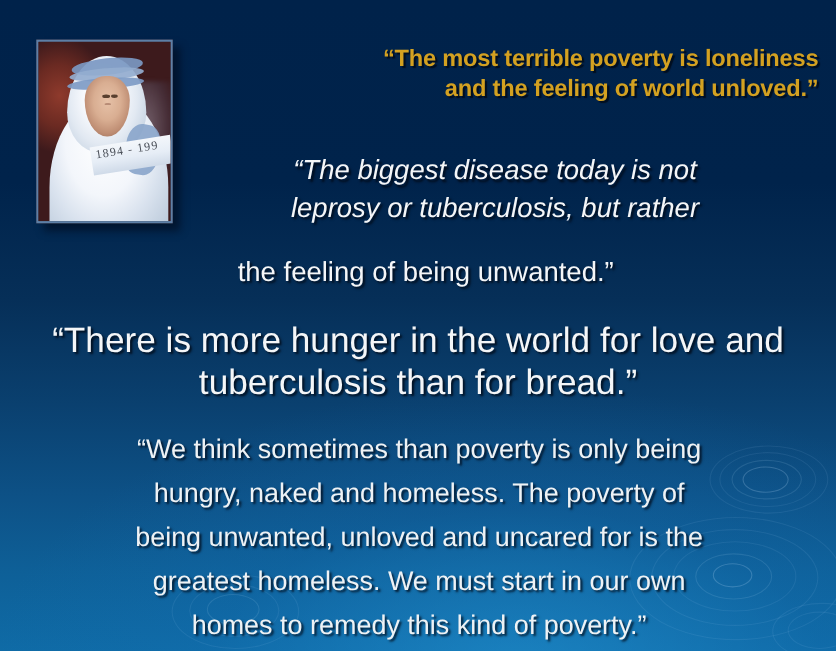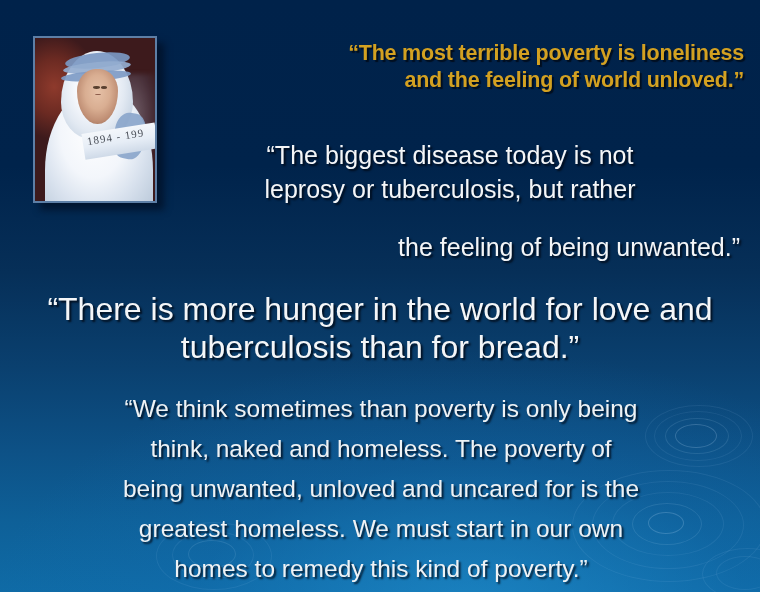--- a/index.html
+++ b/index.html
@@ -183,26 +183,27 @@
   }
   .q2 {
     left: 170px;
     top: 138px;
     width: 560px;
     text-align: center;
     font-size: 25px;
     line-height: 34px;
     color: #f4f6f8;
     text-shadow: 2px 2px 2px rgba(0,8,20,0.85);
+    font-style: italic;
   }
   .q2b {
     left: 20px;
     top: 230px;
     width: 720px;
-    text-align: right;
+    text-align: center;
     font-size: 25px;
     line-height: 34px;
     color: #f4f6f8;
     text-shadow: 2px 2px 2px rgba(0,8,20,0.85);
     padding-left: 14px;
   }
   .q3 {
     left: 20px;
     top: 290px;
     width: 720px;
@@ -283,19 +284,19 @@
     <div>the feeling of being unwanted.”</div>
   </div>
 
   <div class="quote q3">
     <div>“There is more hunger in the world for love and</div>
     <div>tuberculosis than for bread.”</div>
   </div>
 
   <div class="quote q4">
     <div>“We think sometimes than poverty is only being</div>
-    <div>think, naked and homeless. The poverty of</div>
+    <div>hungry, naked and homeless. The poverty of</div>
     <div>being unwanted, unloved and uncared for is the</div>
     <div>greatest homeless. We must start in our own</div>
     <div>homes to remedy this kind of poverty.”</div>
   </div>
 
 </div>
 
 </body></html>

